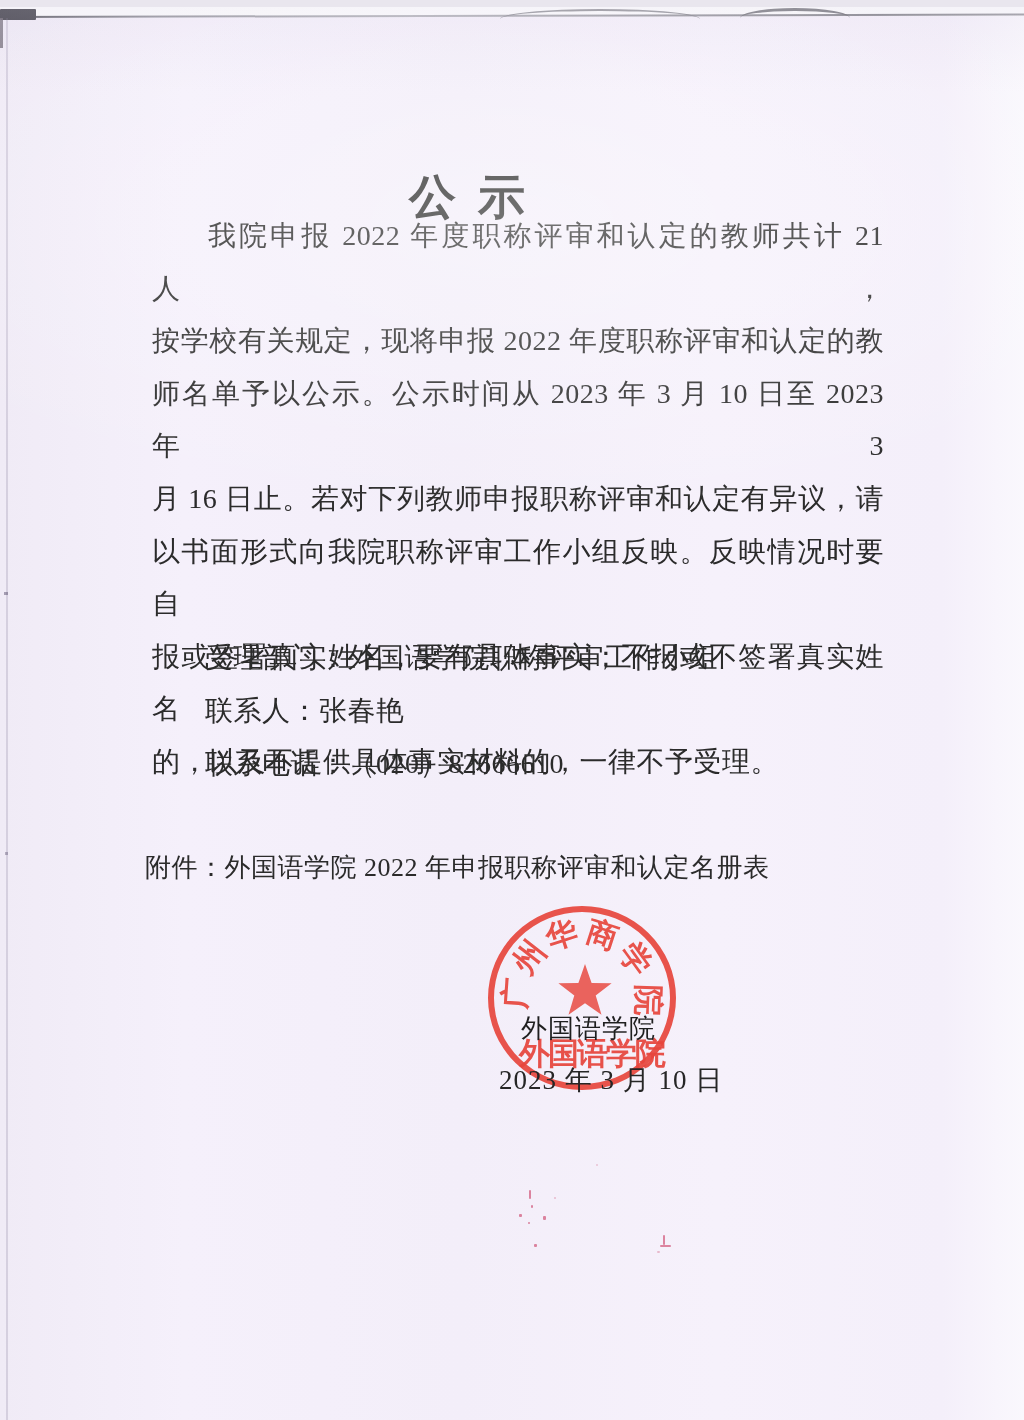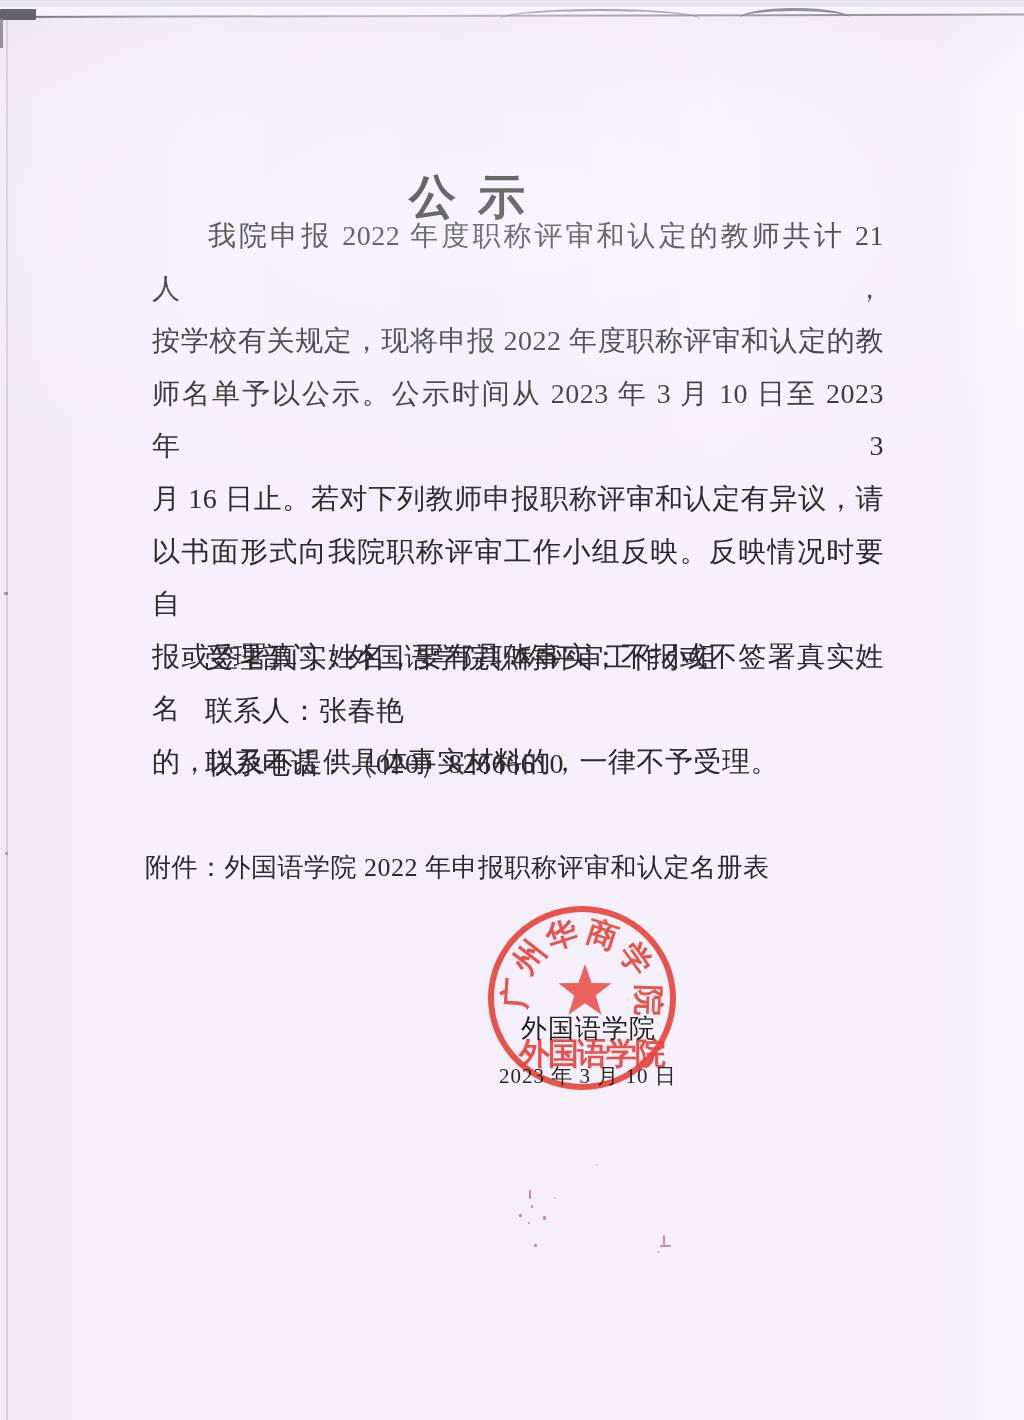--- a/index.html
+++ b/index.html
@@ -76,21 +76,21 @@
     font-size:31px;font-weight:bold;letter-spacing:-2px;
     color:var(--seal-color,#e7463d);opacity:.93;
     font-family:"Liberation Sans","DejaVu Sans",sans-serif;
   }
   .signature{
     position:absolute;top:1004px;left:521px;
     font-size:26px;letter-spacing:1px;color:#1f1f1f;z-index:3;
   }
   .date{
     position:absolute;top:1055px;left:499px;
-    font-size:21px;letter-spacing:1px;color:#262626;z-index:3;
+    font-size:27px;letter-spacing:1px;color:#262626;z-index:3;
   }
   
   .speckle{position:absolute;background:rgba(198,42,84,.55);border-radius:1px;}
   .spk1{top:1183px;left:529px;width:2px;height:9px;}
   .spk2{top:1198px;left:531px;width:2px;height:3px;}
   .spk3{top:1207px;left:519px;width:3px;height:3px;}
   .spk4{top:1215px;left:528px;width:2px;height:2px;}
   .spk5{top:1209px;left:543px;width:3px;height:4px;}
   .spk6{top:1237px;left:534px;width:3px;height:3px;}
   .spk7{top:1190px;left:554px;width:2px;height:2px;opacity:.5;}

